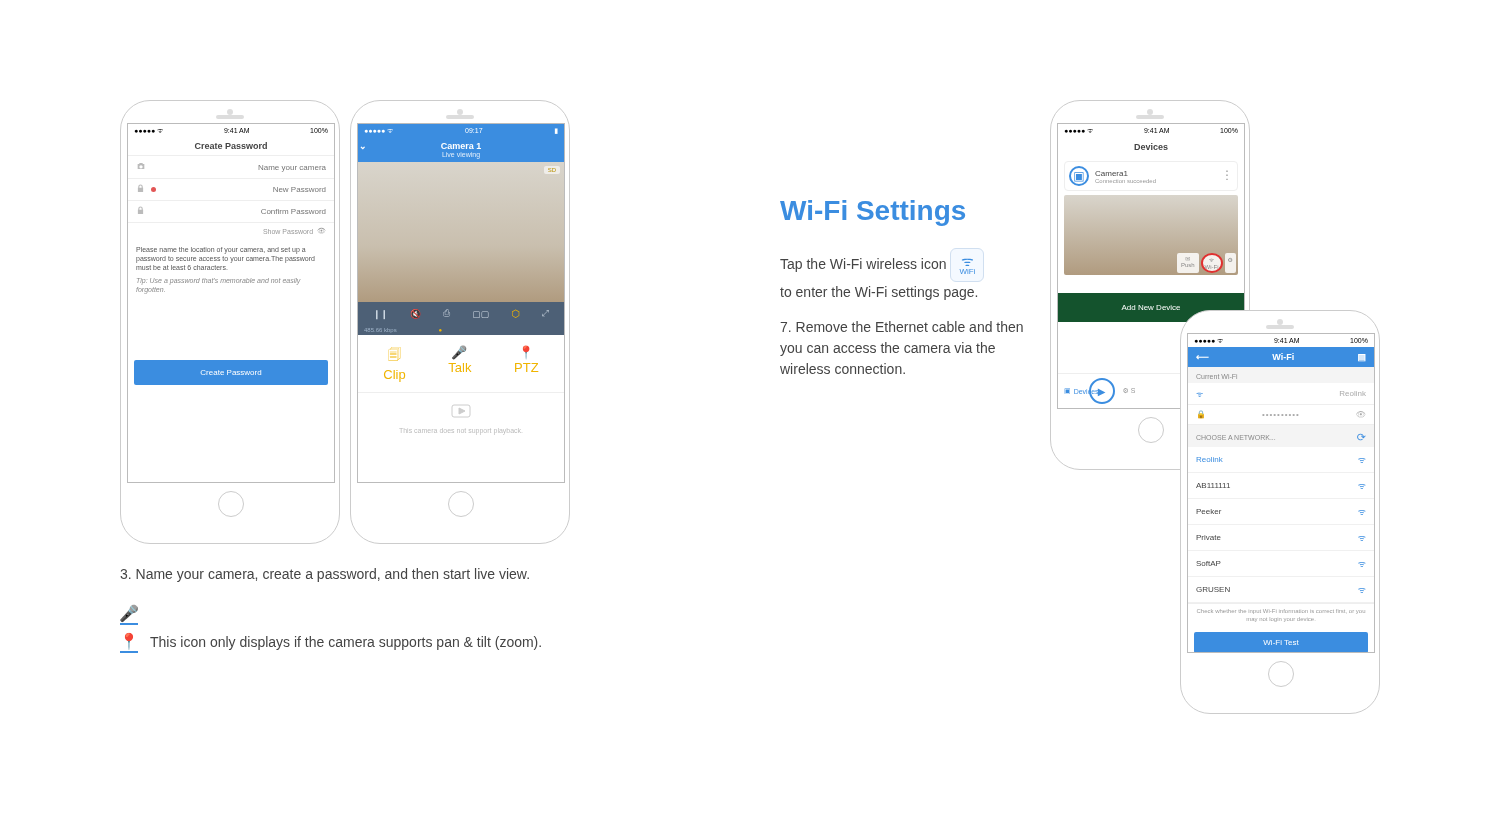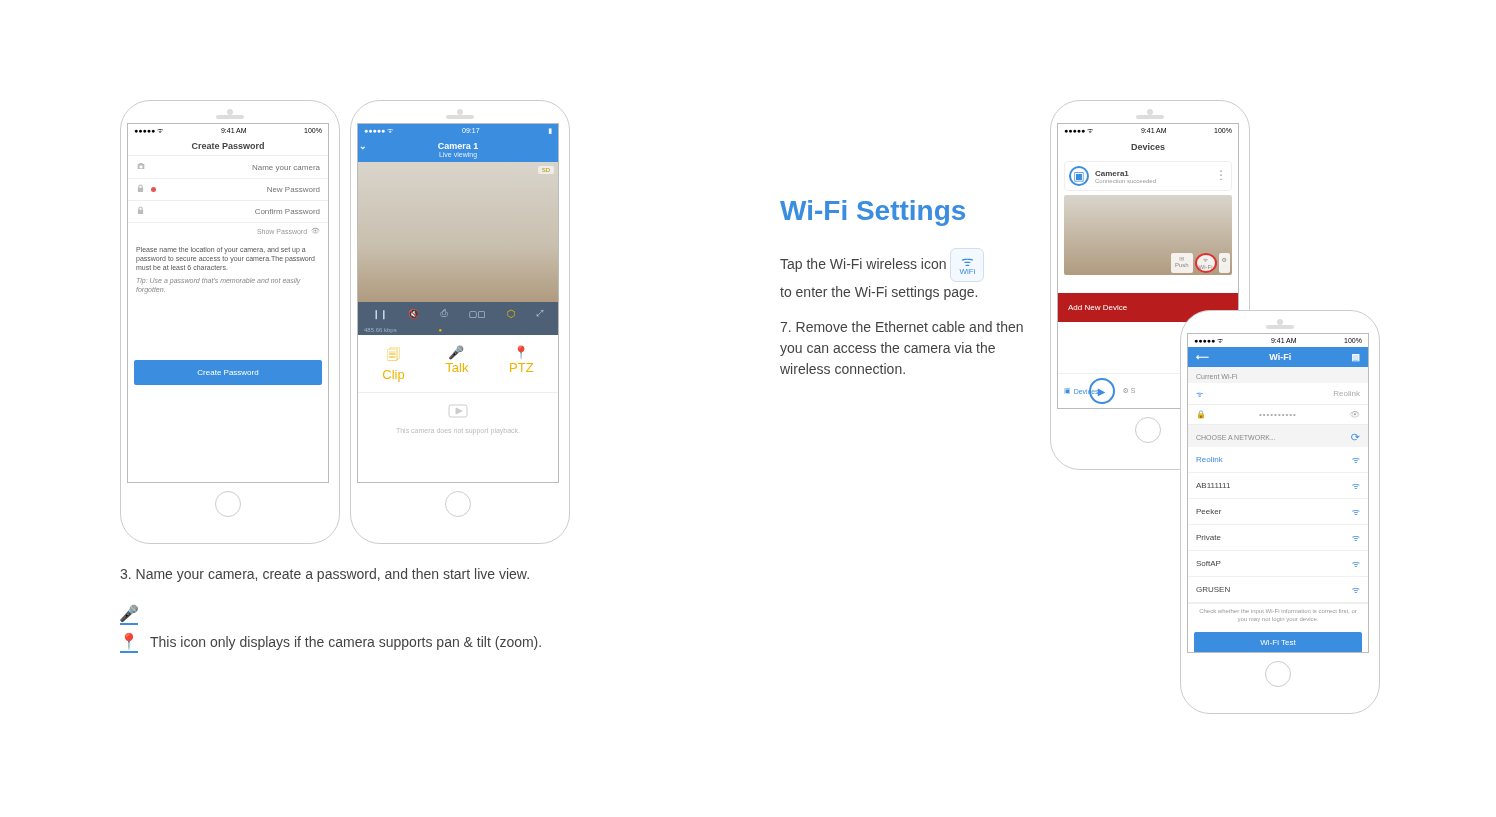--- a/index.html
+++ b/index.html
@@ -21,21 +21,21 @@
   }
   .left-col { width: 560px; }
   .right-col { position: absolute; left: 660px; top: 0; width: 620px; }
 
   
   .phone-group { display: flex; gap: 10px; }
   .phone {
     width: 220px;
     border: 1px solid #ccc;
     border-radius: 30px;
-    padding: 22px 10px 26px 6px;
+    padding: 22px 4px 26px 6px;
     background: #fff;
     position: relative;
   }
   .phone::before {
     content: "";
     position: absolute;
     top: 8px; left: 50%;
     transform: translateX(-50%);
     width: 6px; height: 6px;
     border-radius: 50%;
@@ -218,23 +218,23 @@
     text-align: center;
   }
   .pill.gear { padding: 3px; }
   .circ-red {
     border: 2px solid #e03030;
     border-radius: 50%;
     padding: 1px 2px;
   }
   .add-dev {
     margin: 18px 0;
-    background: #b91c1c;
+    background: #14532d;
     color: #fff;
-    text-align: left;
+    text-align: center;
     padding: 10px;
     font-size: 8px;
   }
   .bottom-nav {
     margin-top: auto;
     display: flex;
     align-items: center;
     border-top: 1px solid #eee;
     padding: 4px 6px;
     font-size: 7px;
@@ -500,21 +500,21 @@
         <div class="screen">
           <div class="statbar">
             <span>●●●●● ᯤ</span>
             <span>9:41 AM</span>
             <span>100%</span>
           </div>
           <div class="dev-titlebar">Devices</div>
           <div class="dev-card">
             <div class="dev-avatar">▣</div>
             <div>
-              <div style="font-weight:700">Camera1</div>
+              <div style="font-weight:400">Camera1</div>
               <div style="font-size:6px;color:#999">Connection succeeded</div>
             </div>
             <div class="dots">⋮</div>
           </div>
           <div class="dev-thumb">
             <div class="pillrow">
               <div class="pill">✉<br><span>Push</span></div>
               <div class="pill circ-red">ᯤ<br><span>Wi-Fi</span></div>
               <div class="pill gear">⚙</div>
             </div>

